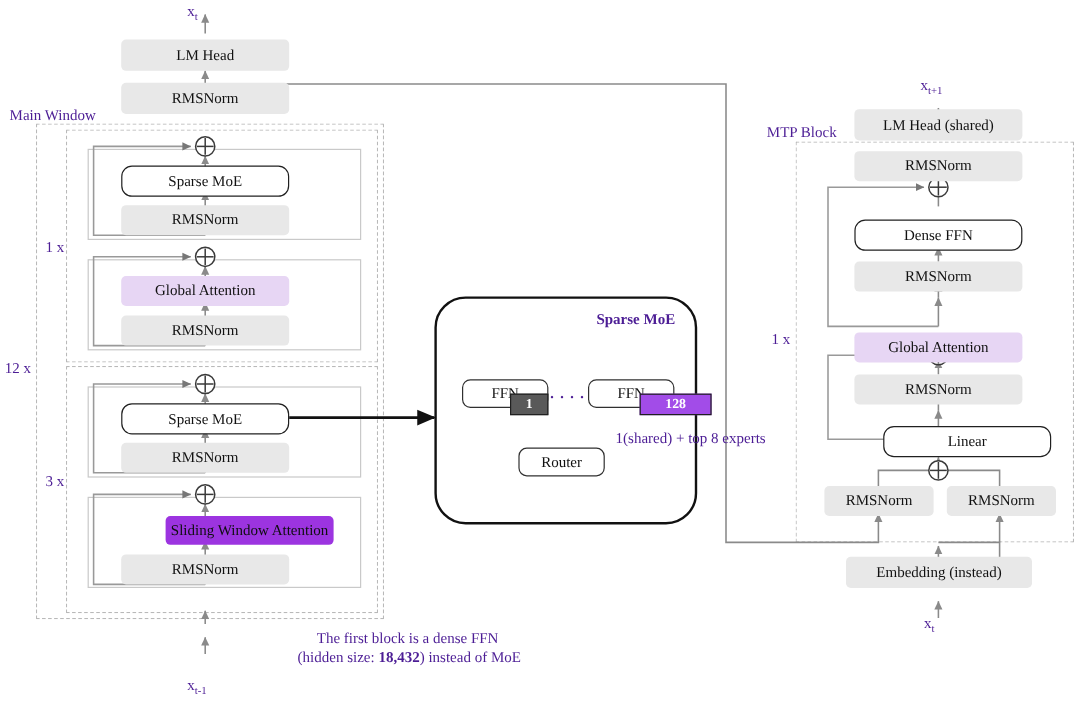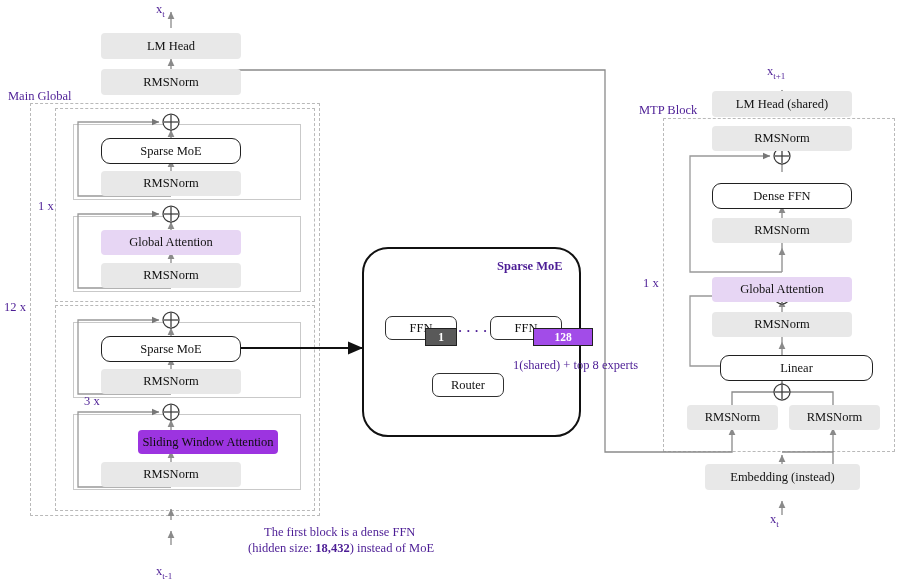--- a/index.html
+++ b/index.html
@@ -169,24 +169,24 @@
   </svg>
 
   <div class="lbl" style="left:156px;top:2px;">
     <span>x</span><sub style="font-size:9px">t</sub>
   </div>
 
   <div class="node gray" style="left:101px;top:33px;width:140px;height:26px;">LM Head</div>
 
   <div class="node gray" style="left:101px;top:69px;width:140px;height:26px;">RMSNorm</div>
 
-  <div class="lbl" style="left:8px;top:89px;">Main Global</div>
+  <div class="lbl" style="left:8px;top:89px;">Main Window</div>
   <div class="lbl" style="left:4px;top:300px;">12 x</div>
   <div class="lbl" style="left:38px;top:199px;">1 x</div>
-  <div class="lbl" style="left:38px;top:394px;margin-left:46px;">3 x</div>
+  <div class="lbl" style="left:38px;top:394px;">3 x</div>
 
   <div class="node outline" style="left:101px;top:138px;width:140px;height:26px;">Sparse MoE</div>
   <div class="node gray" style="left:101px;top:171px;width:140px;height:25px;">RMSNorm</div>
 
   <div class="node lav" style="left:101px;top:230px;width:140px;height:25px;">Global Attention</div>
   <div class="node gray" style="left:101px;top:263px;width:140px;height:25px;">RMSNorm</div>
 
   <div class="node outline" style="left:101px;top:336px;width:140px;height:26px;">Sparse MoE</div>
   <div class="node gray" style="left:101px;top:369px;width:140px;height:25px;">RMSNorm</div>
 
@@ -231,21 +231,21 @@
   <div class="lbl" style="left:643px;top:276px;">1 x</div>
 
   <div class="node gray" style="left:712px;top:126px;width:140px;height:25px;">RMSNorm</div>
 
   <div class="node outline" style="left:712px;top:183px;width:140px;height:26px;">Dense FFN</div>
   <div class="node gray" style="left:712px;top:218px;width:140px;height:25px;">RMSNorm</div>
 
   <div class="node lav" style="left:712px;top:277px;width:140px;height:25px;">Global Attention</div>
   <div class="node gray" style="left:712px;top:312px;width:140px;height:25px;">RMSNorm</div>
 
-  <div class="node outline" style="left:720px;top:355px;width:153px;height:26px;">Linear</div>
+  <div class="node outline" style="left:736px;top:355px;width:140px;height:26px;">Linear</div>
 
   <div class="node gray" style="left:687px;top:405px;width:91px;height:25px;">RMSNorm</div>
   <div class="node gray" style="left:789px;top:405px;width:91px;height:25px;">RMSNorm</div>
 
   <div class="node gray" style="left:705px;top:464px;width:155px;height:26px;">Embedding (instead)</div>
 
   <div class="lbl" style="left:770px;top:512px;">
     <span>x</span><sub style="font-size:9px">t</sub>
   </div>
 

